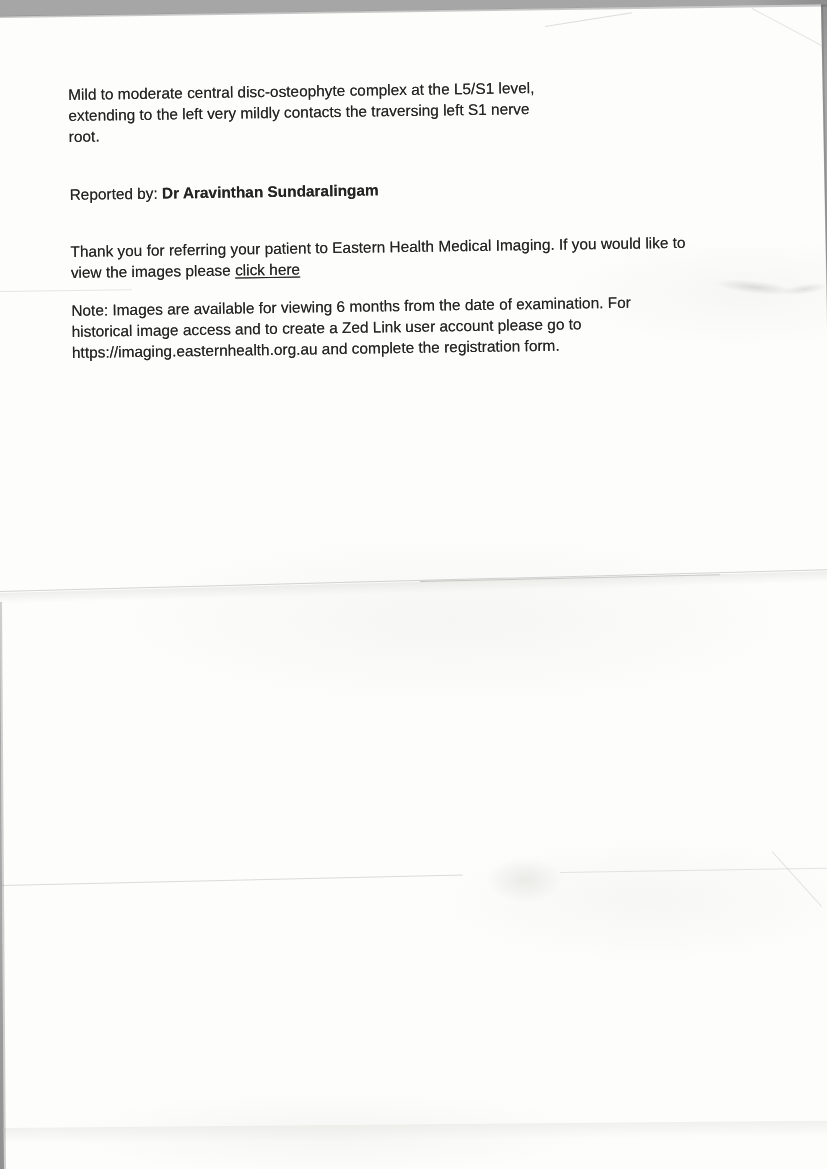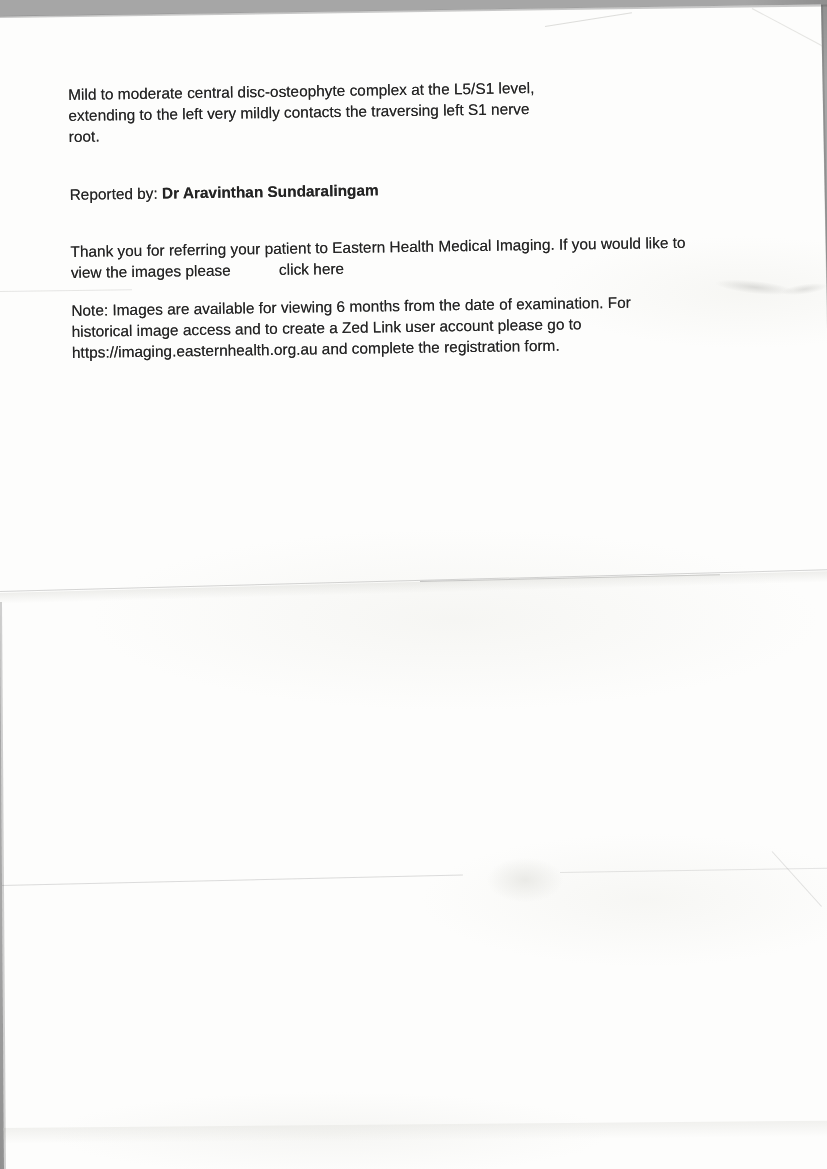--- a/index.html
+++ b/index.html
@@ -136,23 +136,23 @@
   }
   .para {
     margin: 0;
     white-space: pre;
   }
   .gap-reported { margin-top: 37px; }
   .gap-thanks   { margin-top: 36px; }
   .gap-note     { margin-top: 17px; }
   .bold { font-weight: bold; }
   .link {
+    text-decoration: underline;
     text-underline-offset: 2px;
     cursor: pointer;
-    margin-left: 44px;
   }
 </style>
 </head>
 <body>
 
 <div class="scan-bg"></div>
 
 <div class="paper">
   <div class="crease crease-main"></div>
   <div class="crease crease-main-strong"></div>

